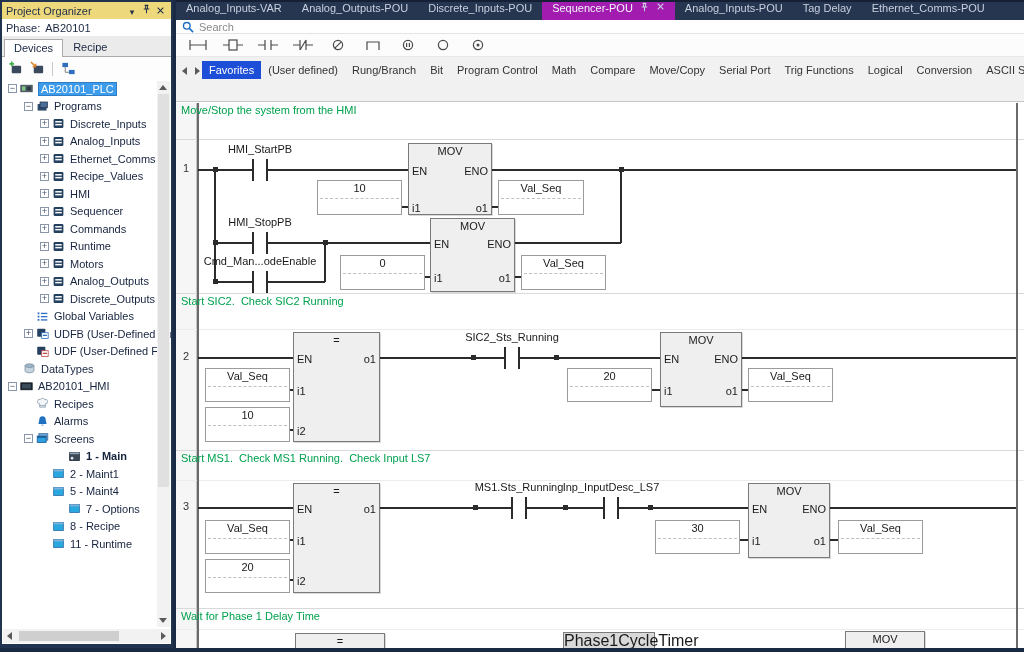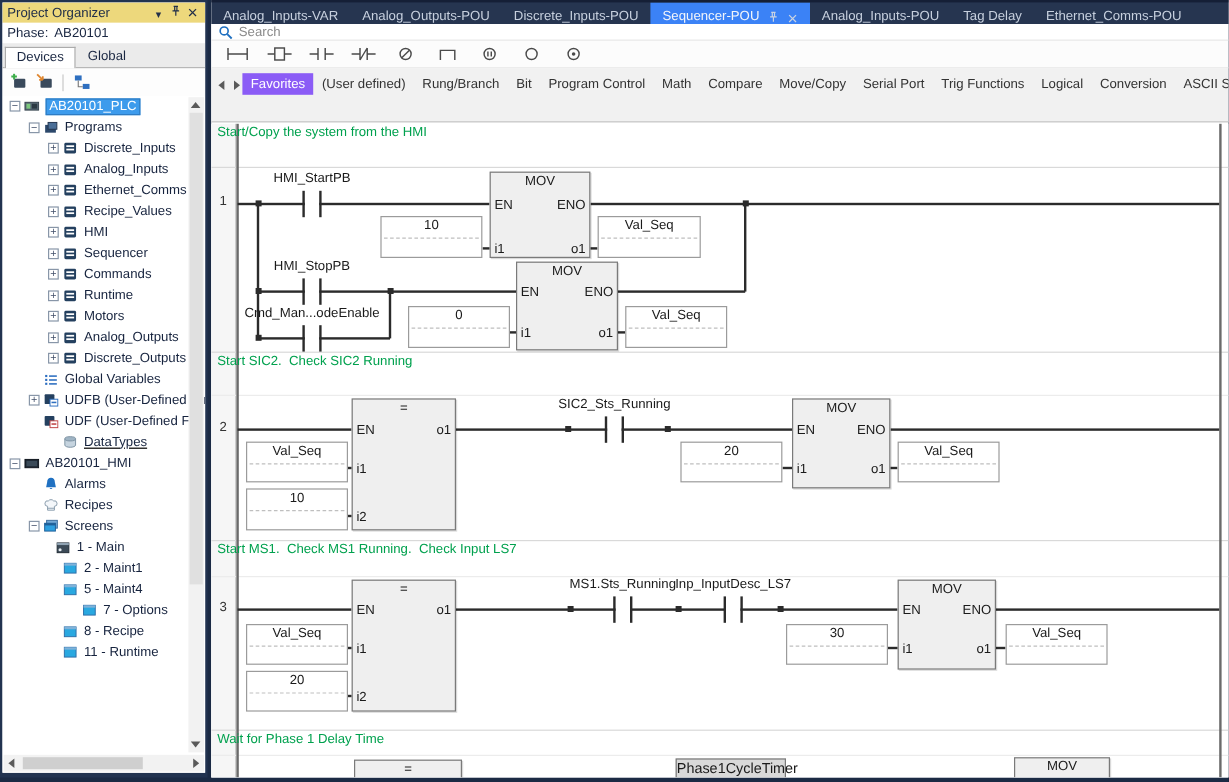--- a/index.html
+++ b/index.html
@@ -31,52 +31,52 @@
   .hscroll{position:absolute;left:1px;right:1px;bottom:1px;height:14px;background:#F2F2F2;}
   .hthumb{position:absolute;top:2px;left:16px;width:100px;height:10px;background:#CFCFCF;}
   .tri{width:0;height:0;position:absolute;}
   .tri-up{border-left:4px solid transparent;border-right:4px solid transparent;border-bottom:5px solid #5A5A5A;left:2px;top:4px;}
   .tri-down{border-left:4px solid transparent;border-right:4px solid transparent;border-top:5px solid #5A5A5A;left:2px;bottom:4px;}
   .tri-left{border-top:4px solid transparent;border-bottom:4px solid transparent;border-right:5px solid #5A5A5A;left:4px;top:3px;}
   .tri-right{border-top:4px solid transparent;border-bottom:4px solid transparent;border-left:5px solid #5A5A5A;right:4px;top:3px;}
   
   #main{position:absolute;left:176px;top:0;width:848px;height:648px;background:#fff;overflow:hidden;}
   #tabbar{height:18px;background:#263550;border-top:2px solid #151F36;display:flex;color:#C7D0DE;overflow:hidden;}
-  .etab{display:flex;align-items:flex-end;padding:0 10px;gap:6px;white-space:nowrap;}
-  .etab.active{background:#3b82f6;color:#F2F5FA;}
+  .etab{display:flex;align-items:flex-start;padding:0 10px;gap:6px;white-space:nowrap;}
+  .etab.active{background:#a21caf;color:#F2F5FA;}
   .etab .ticn{display:flex;align-items:center;color:#C9D3E2;}
   #searchrow{height:13px;display:flex;align-items:center;gap:5px;padding:0 6px;border-bottom:1px solid #E4E4E4;background:#fff;}
   .search-text{color:#8A8A8A;}
   #iconrow{height:22px;display:flex;align-items:center;gap:11px;padding:0 10px;background:#FCFCFC;border-bottom:1px solid #E8E8E8;}
   .ibtn{width:24px;height:16px;display:flex;align-items:center;justify-content:center;}
   #catrow{height:40px;background:#F1F1F1;border-bottom:1px solid #C6C6C6;display:flex;align-items:flex-start;
           padding:4px 0 0 4px;overflow:hidden;}
   .cat{padding:3px 7px;color:#333;white-space:nowrap;}
-  .cat.active{background:#8b5cf6;color:#fff;}
+  .cat.active{background:#1d4ed8;color:#fff;}
   .cat-arrows{position:relative;width:22px;height:14px;margin-top:3px;flex:none;}
   
   #ladder{position:absolute;left:0;top:103px;width:848px;height:545px;background:#fff;overflow:hidden;}
   .margin-col{position:absolute;left:0;top:0;width:20px;height:545px;background:#F6F6F6;border-right:1px solid #C2C2C2;}
   .divider{position:absolute;left:0;width:848px;height:1px;}
   .divider.strong{background:#D9D9D9;}
   .divider.faint{background:#ECECEC;}
   .rail{position:absolute;top:0;height:545px;width:2px;background:#6A6A6A;}
   .wire{position:absolute;height:2px;background:#2B2B2B;}
   .vwire{position:absolute;width:2px;background:#2B2B2B;}
   .dot{position:absolute;width:5px;height:5px;background:#2B2B2B;}
   .cgap{position:absolute;background:#fff;}
   .cbar{position:absolute;width:2px;background:#2B2B2B;}
   .clabel{position:absolute;text-align:center;color:#1A1A1A;}
   .block{position:absolute;background:#EFEFEF;border:1px solid #7A7A7A;box-sizing:border-box;box-shadow:1px 1px 0 rgba(0,0,0,0.15);}
   .btitle{position:absolute;left:0;right:0;top:1px;text-align:center;color:#1A1A1A;}
   .pin{position:absolute;color:#1A1A1A;line-height:14px;}
   .param{position:absolute;background:#fff;border:1px solid #9B9B9B;box-sizing:border-box;}
   .ptext{position:absolute;left:0;right:0;top:1px;text-align:center;color:#1A1A1A;}
   .pdash{position:absolute;left:2px;right:2px;border-top:1px dashed #BFBFBF;}
-  .plate{position:absolute;background:#D9D9D9;border:1px solid #7A7A7A;box-sizing:border-box;text-align:center;color:#1A1A1A;font-size:12px;line-height:15px;}
+  .plate{position:absolute;background:#D9D9D9;border:1px solid #7A7A7A;box-sizing:border-box;text-align:center;color:#1A1A1A;font-size:16px;line-height:15px;}
   .comment{position:absolute;color:#00A14E;white-space:pre;}
   .rnum{position:absolute;width:20px;text-align:center;color:#333;}
 </style>
 </head>
 <body>
 
 <div id="app">
 
   <aside id="po">
     <div id="po-inner">
@@ -93,21 +93,21 @@
                 <path d="M2,2L9,9 M9,2L2,9" stroke="currentColor" fill="none" stroke-width="1.3"></path>
               </svg>
             </span></span>
       </div>
       <div class="po-name">
         <span>Phase:</span>
         <span>AB20101</span>
       </div>
       <div class="po-tabs" id="po-tabs">
           <span class="po-tab active">Devices</span>
-          <span class="po-tab">Global</span>
+          <span class="po-tab">Recipe</span>
         </div>
       <div class="po-toolbar" id="po-toolbar">
           <span class="po-tbtn">
             <svg width="15" height="15" viewBox="0 0 16 16">
               <rect x="4" y="5" width="10" height="8" rx="1" fill="#3A4A5C"></rect>
               <path d="M1.5,3h5 M4,0.5v5" stroke="#3FAF4C" stroke-width="1.8" fill="none"></path>
             </svg>
           </span>
           <span class="po-tbtn">
             <svg width="15" height="15" viewBox="0 0 16 16">
@@ -298,21 +298,21 @@
             <span class="exp-gap"></span>
             <span class="ticon">
               <svg width="13" height="13" viewBox="0 0 16 16">
                 <rect x="1.5" y="2" width="10" height="10" rx="1" fill="#24405F"></rect>
                 <rect x="7" y="7" width="8" height="7" fill="#fff" stroke="#C14747"></rect>
                 <rect x="8.5" y="9.5" width="5" height="1.6" fill="#C14747"></rect>
               </svg>
             </span>
             <span class="tlabel">UDF (User-Defined Fur</span>
           </div>
-          <div class="trow" style="padding-left: 38px; text-decoration: underline;">
+          <div class="trow" style="padding-left: 9px;">
             <span class="exp-gap"></span>
             <span class="ticon">
               <svg width="13" height="13" viewBox="0 0 16 16">
                 <path d="M2.5,4.5V11c0,1.2 2.5,2.2 5.5,2.2s5.5,-1 5.5,-2.2V4.5" fill="#C6D4DF" stroke="#7E93A3"></path>
                 <ellipse cx="8" cy="4.5" rx="5.5" ry="2.2" fill="#9FB4C4" stroke="#7E93A3"></ellipse>
               </svg>
             </span>
             <span class="tlabel">DataTypes</span>
           </div>
           <div class="trow" style="padding-left: 6px;">
@@ -322,48 +322,48 @@
                 <rect x="1" y="3.5" width="14" height="8.5" fill="#1B2530" stroke="#0E141C"></rect>
                 <rect x="2.5" y="5" width="11" height="5.5" fill="#3A4A58"></rect>
               </svg>
             </span>
             <span class="tlabel">AB20101_HMI</span>
           </div>
           <div class="trow" style="padding-left: 22px;">
             <span class="exp-gap"></span>
             <span class="ticon">
               <svg width="13" height="13" viewBox="0 0 16 16">
+                <path d="M4.5,8.5a2.8,2.8 0 1 1 0.8,-5.5 a3.4,3.4 0 0 1 5.4,0 a2.8,2.8 0 1 1 0.8,5.5 V12.5 H4.5 z" fill="#F4F7FA" stroke="#8A9CAD"></path>
+                <path d="M4.5,10.5h7" stroke="#8A9CAD"></path>
+              </svg>
+            </span>
+            <span class="tlabel">Recipes</span>
+          </div>
+          <div class="trow" style="padding-left: 22px;">
+            <span class="exp-gap"></span>
+            <span class="ticon">
+              <svg width="13" height="13" viewBox="0 0 16 16">
                 <path d="M8,1.5c-2.6,0-4,2-4,4.8L3,11h10l-1-4.7C12,3.5,10.6,1.5,8,1.5z" fill="#2071C2"></path>
                 <path d="M6.5,12a1.6,1.6 0 0 0 3,0z" fill="#2071C2"></path>
               </svg>
             </span>
             <span class="tlabel">Alarms</span>
-          </div>
-          <div class="trow" style="padding-left: 22px;">
-            <span class="exp-gap"></span>
-            <span class="ticon">
-              <svg width="13" height="13" viewBox="0 0 16 16">
-                <path d="M4.5,8.5a2.8,2.8 0 1 1 0.8,-5.5 a3.4,3.4 0 0 1 5.4,0 a2.8,2.8 0 1 1 0.8,5.5 V12.5 H4.5 z" fill="#F4F7FA" stroke="#8A9CAD"></path>
-                <path d="M4.5,10.5h7" stroke="#8A9CAD"></path>
-              </svg>
-            </span>
-            <span class="tlabel">Recipes</span>
           </div>
           <div class="trow" style="padding-left: 22px;">
             <span class="expander">−</span>
             <span class="ticon">
               <svg width="13" height="13" viewBox="0 0 16 16">
                 <rect x="3.5" y="2" width="11" height="8" fill="#73A9D6" stroke="#3C6E9E"></rect>
                 <rect x="1.5" y="5" width="11" height="8" fill="#2D9FE0" stroke="#1F5F98"></rect>
                 <rect x="1.5" y="5" width="11" height="2.2" fill="#1F5F98"></rect>
               </svg>
             </span>
             <span class="tlabel">Screens</span>
           </div>
-          <div class="trow" style="padding-left: 32px;">
+          <div class="trow" style="padding-left: 54px; font-weight: bold;">
             <span class="exp-gap"></span>
             <span class="ticon">
               <svg width="13" height="13" viewBox="0 0 16 16">
                 <rect x="2" y="3" width="12" height="10" fill="#3C4A57" stroke="#222C36"></rect>
                 <rect x="2" y="3" width="12" height="2.2" fill="#8FA2B2"></rect>
                 <circle cx="5" cy="10" r="1.6" fill="#E8EDF2"></circle>
               </svg>
             </span>
             <span class="tlabel">1 - Main</span>
           </div>
@@ -711,21 +711,21 @@
         </div>
         <div class="param" style="left: 479px; top: 417px; width: 85px; height: 34px;">
           <span class="ptext">30</span>
           <div class="pdash" style="top: 17px;"></div>
         </div>
         <div class="param" style="left: 662px; top: 417px; width: 85px; height: 34px;">
           <span class="ptext">Val_Seq</span>
           <div class="pdash" style="top: 17px;"></div>
         </div>
         <div class="plate" style="left: 387px; top: 529px; width: 92px; height: 17px;">Phase1CycleTimer</div>
-        <div class="comment" style="left: 5px; top: 1px;">Start/Copy the system from the HMI</div>
+        <div class="comment" style="left: 5px; top: 1px;">Move/Stop the system from the HMI</div>
         <div class="comment" style="left: 5px; top: 192px;">Start SIC2.  Check SIC2 Running</div>
         <div class="comment" style="left: 5px; top: 349px;">Start MS1.  Check MS1 Running.  Check Input LS7</div>
         <div class="comment" style="left: 5px; top: 507px;">Wait for Phase 1 Delay Time</div>
         <div class="rnum" style="left: 0px; top: 59px;">1</div>
         <div class="rnum" style="left: 0px; top: 247px;">2</div>
         <div class="rnum" style="left: 0px; top: 397px;">3</div>
       </div>
   </main>
 </div>
 

